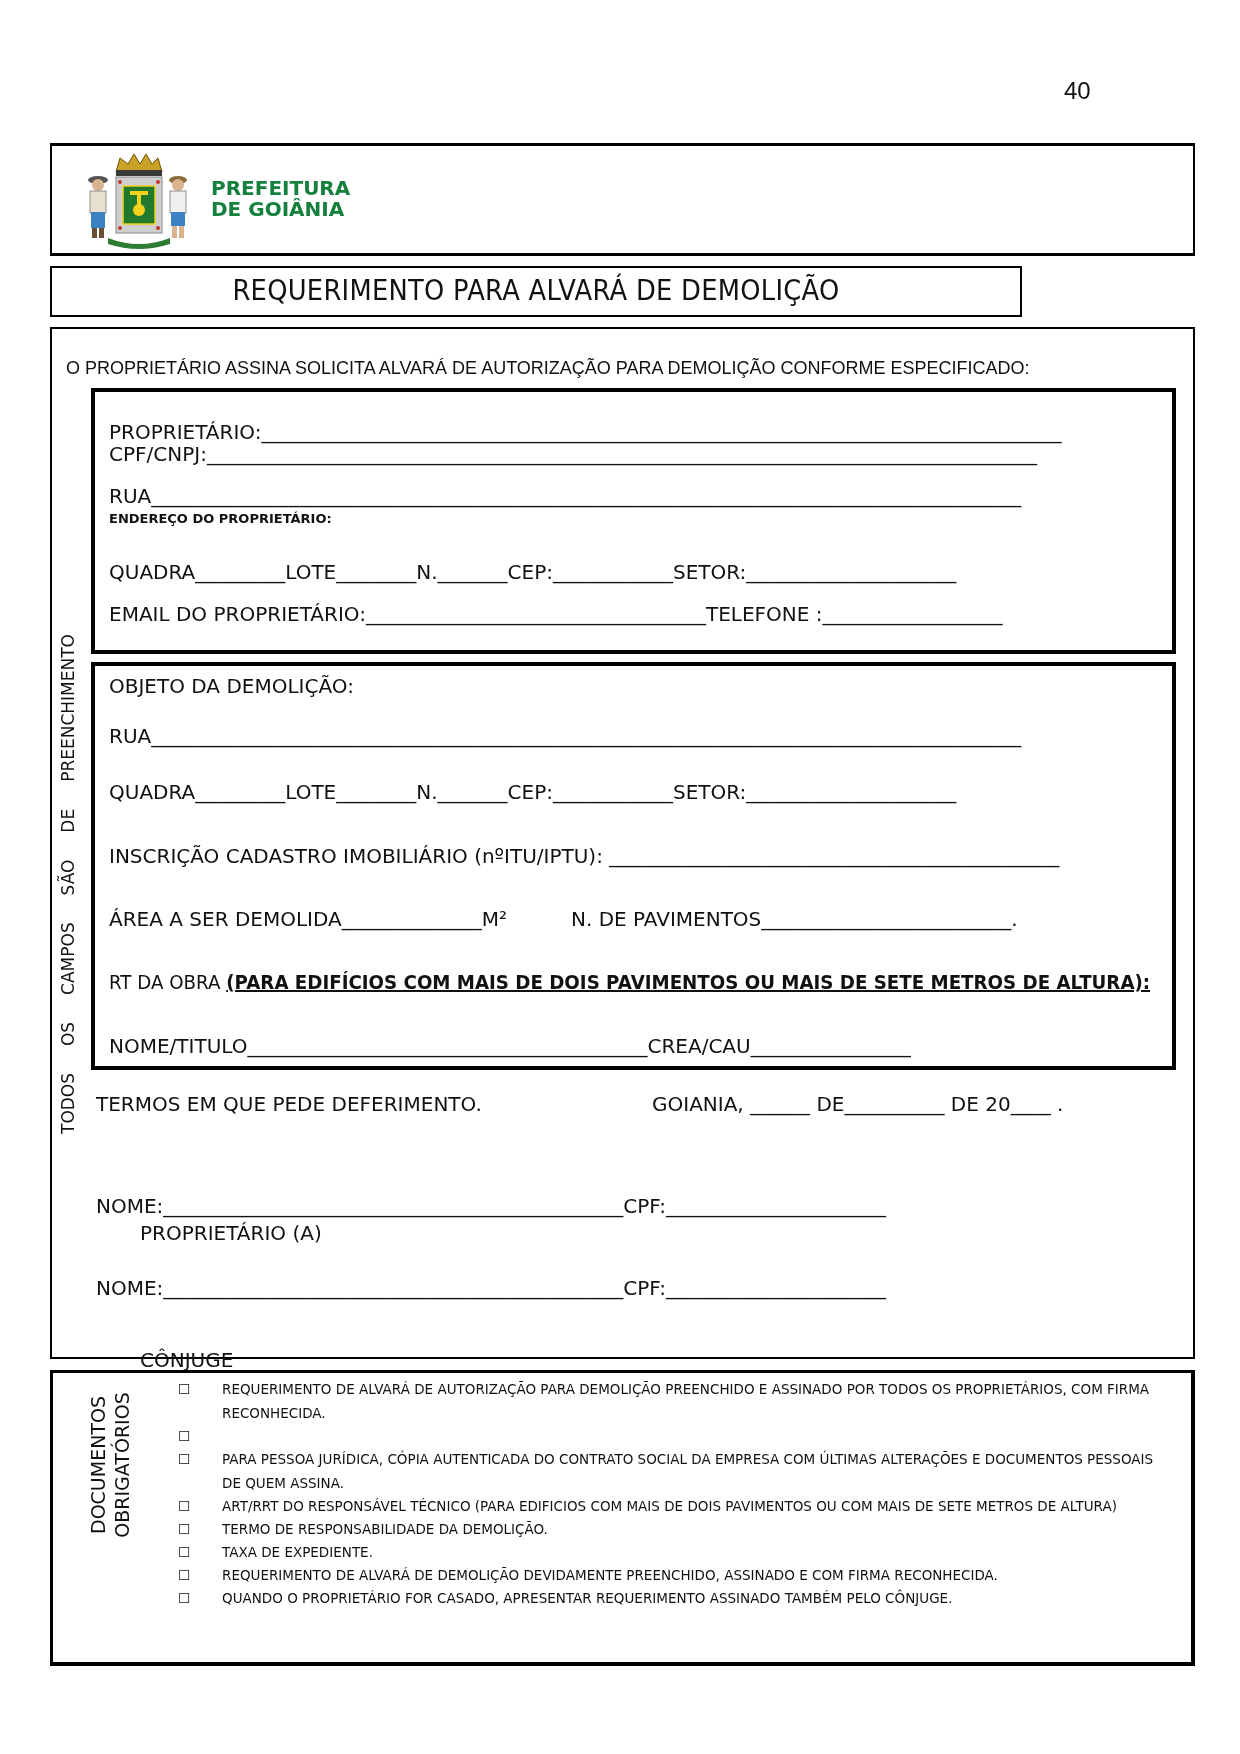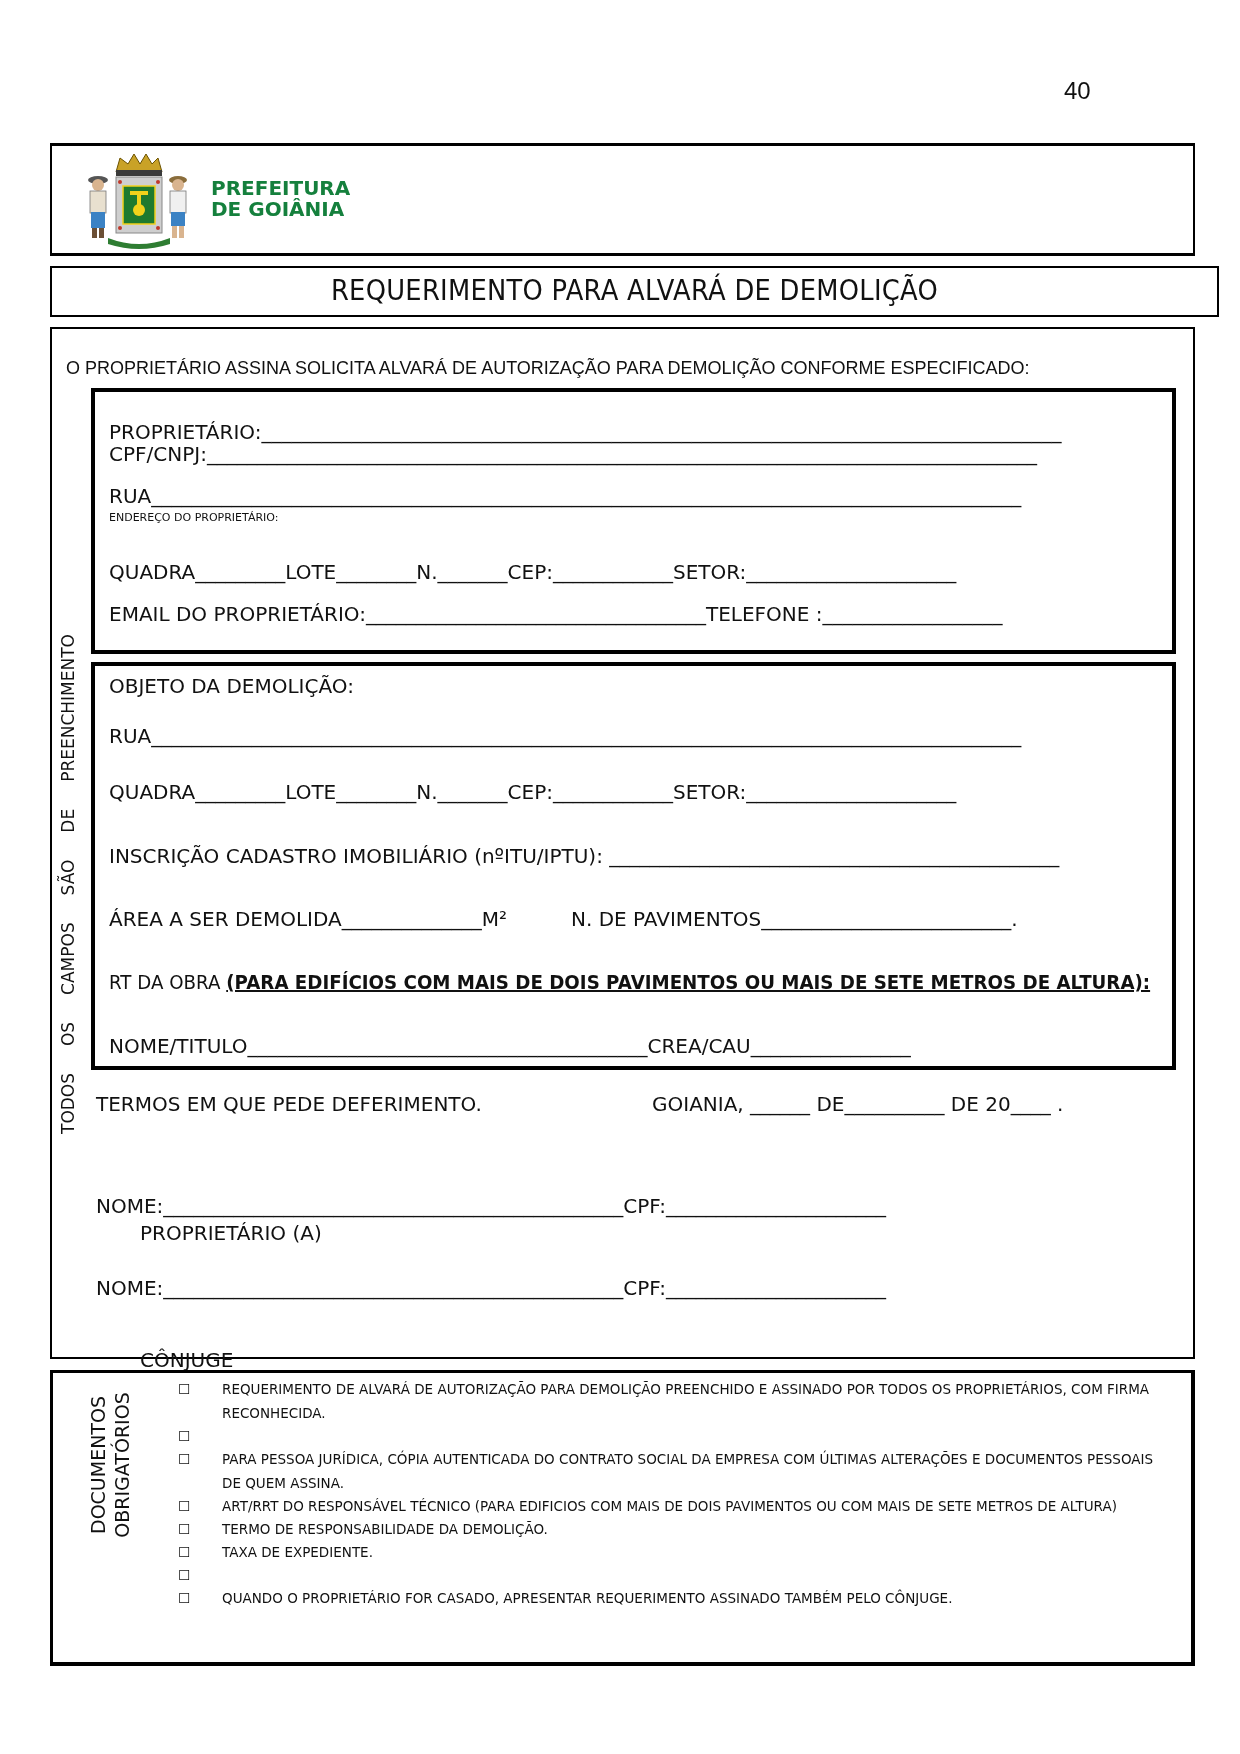--- a/index.html
+++ b/index.html
@@ -1,28 +1,28 @@
 <!DOCTYPE html>
 <html><head>
 <meta charset="utf-8">
 <style>
   html, body { margin:0; padding:0; background:#ffffff; }
   body { width:1240px; height:1754px; position:relative; font-family:"Liberation Sans Narrow","Liberation Sans", sans-serif; color:#111; overflow:hidden; }
   .abs { position:absolute; }
   .page-number { left:1064px; top:77px; font-size:24px; font-family:"Liberation Sans", sans-serif; }
   .box { position:absolute; border:2px solid #000; box-sizing:border-box; }
   .header-box { left:50px; top:143px; width:1145px; height:113px; border-width:3px 2px 3px 2px; }
-  .title-box { left:50px; top:266px; width:1169px; height:51px; }
+  .title-box { left:50px; top:266px; width:972px; height:51px; }
   .title { width:100%; text-align:center; font-size:28px; line-height:46px; font-family:"DejaVu Sans", sans-serif; font-weight:normal; transform:scaleX(0.92); letter-spacing:0.3px; }
   .main-box { left:50px; top:327px; width:1145px; height:1032px; }
   .intro { left:66px; top:358px; font-size:18px; font-family:"Liberation Sans", sans-serif; white-space:nowrap; }
   .inner1 { left:91px; top:388px; width:1085px; height:266px; border-width:4px; }
   .inner2 { left:91px; top:662px; width:1085px; height:408px; border-width:4px; }
   .line { position:absolute; font-size:20px; white-space:nowrap; font-family:"DejaVu Sans", sans-serif; transform-origin:left center; }
-  .small { font-size:11px; }
+  .small { font-size:13px;font-weight:bold; }
   .rt-emph { font-weight:bold; text-decoration:underline; }
   .vertical-label { position:absolute; left:58px; top:1134px; transform-origin:left top; transform:rotate(-90deg); font-size:17px; font-family:"DejaVu Sans", sans-serif; white-space:nowrap; word-spacing:0; display:flex; gap:0; width:500px; justify-content:space-between; }
   .docs-box { left:50px; top:1370px; width:1145px; height:296px; border-width:3px 4px 4px 3px; }
   .docs-label { position:absolute; left:86px; top:1570px; transform-origin:left top; transform:rotate(-90deg); font-size:19px; line-height:24px; font-family:"DejaVu Sans", sans-serif; text-align:center; width:210px; }
   .doc-item { position:absolute; left:178px; font-size:13.5px; font-family:"DejaVu Sans", sans-serif; display:flex; width:990px; line-height:24px; }
   .doc-item .chk { width:14px; margin-right:30px; font-size:14px; flex:none; }
   .logo { position:absolute; left:78px; top:150px; width:122px; height:100px; }
   .logo-text { position:absolute; left:211px; top:178px; font-family:"DejaVu Sans", sans-serif; font-weight:bold; font-size:20px; line-height:21px; color:#15803d; }
 </style>
 </head>
@@ -161,17 +161,18 @@
 <div class="doc-item" style="top: 1517px; width: 990px;">
   <span class="chk">☐</span>
   <span>TERMO DE RESPONSABILIDADE DA DEMOLIÇÃO.</span>
 </div>
 <div class="doc-item" style="top: 1540px; width: 990px;">
   <span class="chk">☐</span>
   <span>TAXA DE EXPEDIENTE.</span>
 </div>
 <div class="doc-item" style="top: 1563px; width: 990px;">
   <span class="chk">☐</span>
+  <span>REQUERIMENTO DE ALVARÁ DE DEMOLIÇÃO DEVIDAMENTE PREENCHIDO, ASSINADO E COM FIRMA RECONHECIDA.</span>
 </div>
 <div class="doc-item" style="top: 1586px; width: 990px;">
   <span class="chk">☐</span>
   <span>QUANDO O PROPRIETÁRIO FOR CASADO, APRESENTAR REQUERIMENTO ASSINADO TAMBÉM PELO CÔNJUGE.</span>
 </div>
 
 </body></html>

